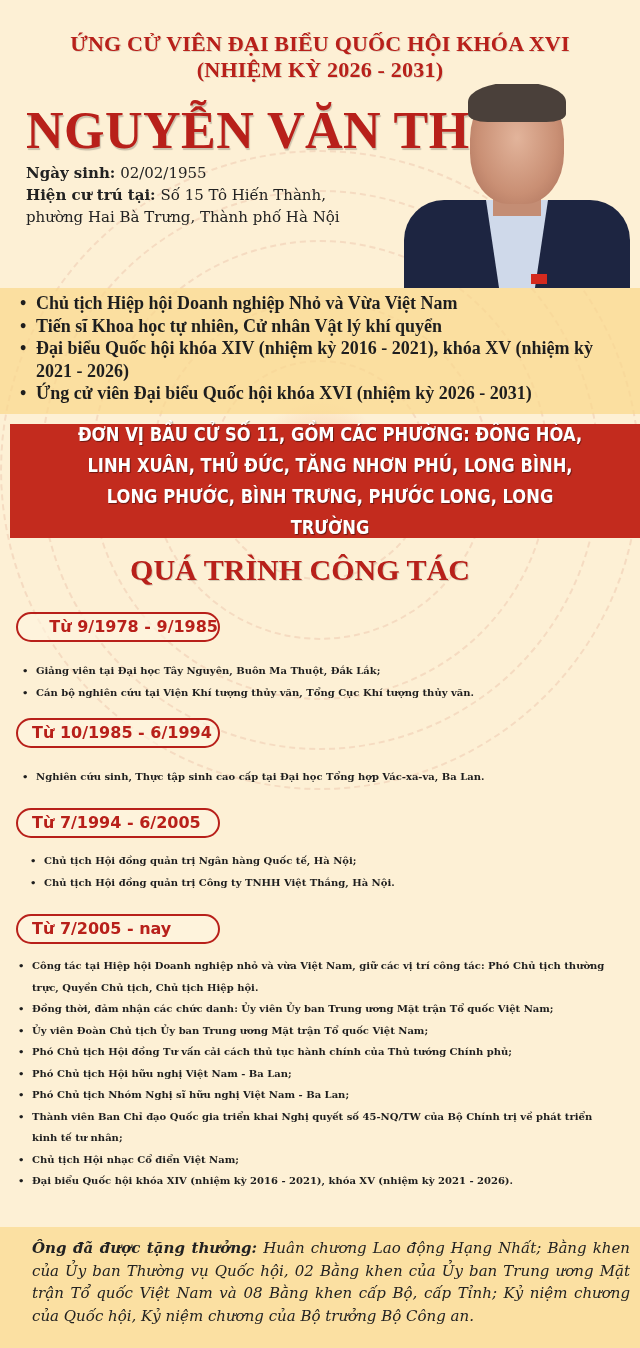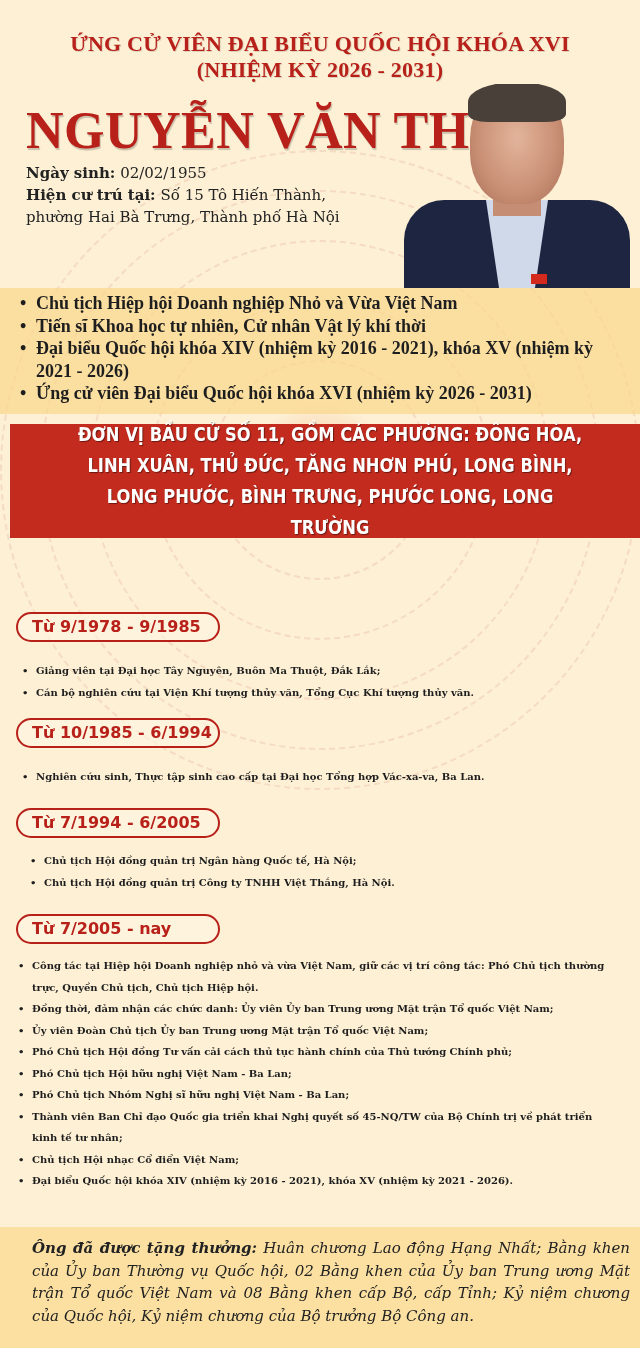--- a/index.html
+++ b/index.html
@@ -169,31 +169,32 @@
     <div class="shirt"></div>
     <div class="neck"></div>
     <div class="head"></div>
     <div class="hair"></div>
     <div class="pin"></div>
   </div>
 
   <div class="bullets-box"></div>
   <ul class="bullets">
     <li>Chủ tịch Hiệp hội Doanh nghiệp Nhỏ và Vừa Việt Nam</li>
-    <li>Tiến sĩ Khoa học tự nhiên, Cử nhân Vật lý khí thời</li>
+    <li>Tiến sĩ Khoa học tự nhiên, Cử nhân Vật lý khí quyển</li>
     <li>Đại biểu Quốc hội khóa XIV (nhiệm kỳ 2016 - 2021), khóa XV (nhiệm kỳ 2021 - 2026)</li>
     <li> Ứng cử viên Đại biểu Quốc hội khóa XVI (nhiệm kỳ 2026 - 2031)</li>
   </ul>
 
   <div class="district">
     <div class="district-text">ĐƠN VỊ BẦU CỬ SỐ 11, GỒM CÁC PHƯỜNG: ĐÔNG HÒA, LINH XUÂN, THỦ ĐỨC, TĂNG NHƠN PHÚ, LONG BÌNH, LONG PHƯỚC, BÌNH TRƯNG, PHƯỚC LONG, LONG TRƯỜNG</div>
   </div>
 
-
-  <div class="pill" style="top:612px;">Từ 9/1978 - 9/1985</div>
+  <div class="section-title">QUÁ TRÌNH CÔNG TÁC</div>
+
+  <div class="pill" style="top:612px;text-align:right;">Từ 9/1978 - 9/1985</div>
   <ul class="period-list" style="left:22px;top:660px;width:610px;">
     <li>Giảng viên tại Đại học Tây Nguyên, Buôn Ma Thuột, Đắk Lắk;</li>
     <li>Cán bộ nghiên cứu tại Viện Khí tượng thủy văn, Tổng Cục Khí tượng thủy văn.</li>
   </ul>
 
   <div class="pill" style="top:718px;">Từ 10/1985 - 6/1994</div>
   <ul class="period-list" style="left:22px;top:766px;width:615px;">
     <li>Nghiên cứu sinh, Thực tập sinh cao cấp tại Đại học Tổng hợp Vác-xa-va, Ba Lan.</li>
   </ul>
 

